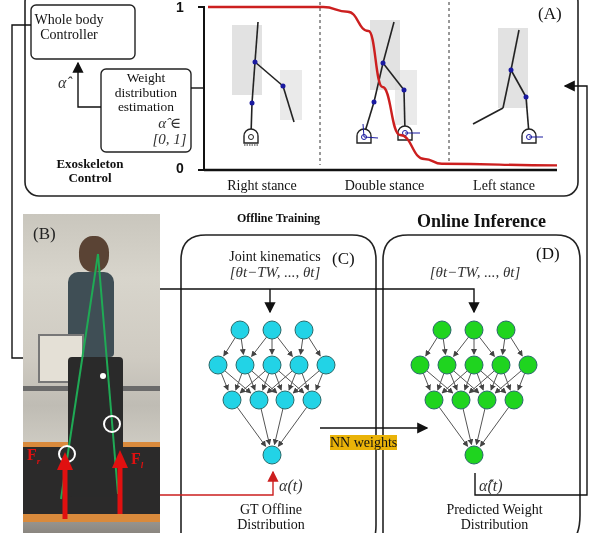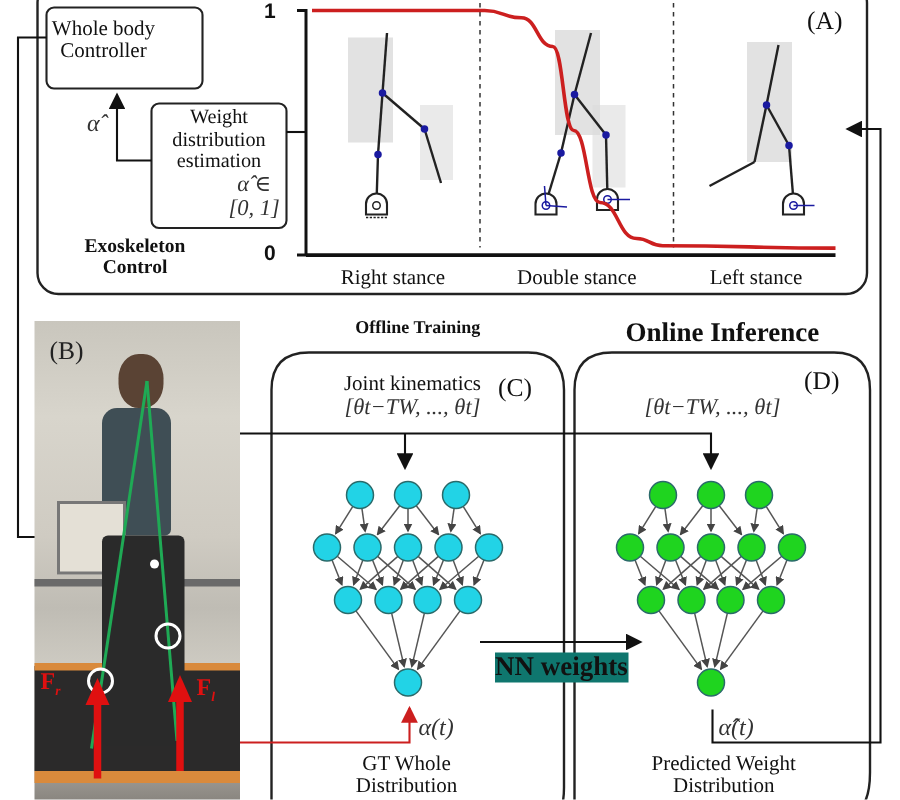--- a/index.html
+++ b/index.html
@@ -243,26 +243,26 @@
 <div class="lbl" style="left:320px;top:178px;width:129px;font-size:14px;">Double stance</div>
 <div class="lbl" style="left:449px;top:178px;width:110px;font-size:14px;">Left stance</div>
 <div class="lbl" style="left:538px;top:5px;font-size:17px;">(A)</div>
 
 <div class="lbl bold" style="left:181px;top:212px;width:195px;font-size:12px;">Offline Training</div>
 <div class="lbl" style="left:195px;top:249px;width:160px;font-size:14px;">Joint kinematics</div>
 <div class="lbl math" style="left:205px;top:264px;width:140px;font-size:15px;">[θt−TW, ..., θt]</div>
 <div class="lbl" style="left:332px;top:250px;font-size:17px;">(C)</div>
 <div class="lbl math" style="left:279px;top:477px;font-size:16px;">α(t)</div>
 <div class="lbl" style="left:211px;top:502px;width:120px;font-size:14px;">
-  <div>GT Whole</div>
+  <div>GT Offline</div>
   <div>Distribution</div>
 </div>
 
-<div class="lbl" style="left:330px;top:435px;font-size:18px;background:#0f766e;font-weight:bold;">NN weights</div>
+<div class="lbl" style="left:330px;top:435px;font-size:14px;background:#eab308;">NN weights</div>
 
 <div class="lbl bold" style="left:383px;top:212px;width:197px;font-size:18px;">Online Inference</div>
 <div class="lbl math" style="left:405px;top:264px;width:140px;font-size:15px;">[θt−TW, ..., θt]</div>
 <div class="lbl" style="left:536px;top:245px;font-size:17px;">(D)</div>
 <div class="lbl math" style="left:479px;top:477px;font-size:16px;">α̂(t)</div>
-<div class="lbl" style="left:410px;top:502px;width:145px;font-size:14px;">
+<div class="lbl" style="left:422px;top:502px;width:145px;font-size:14px;">
   <div>Predicted Weight</div>
   <div>Distribution</div>
 </div>
 
 </body></html>

